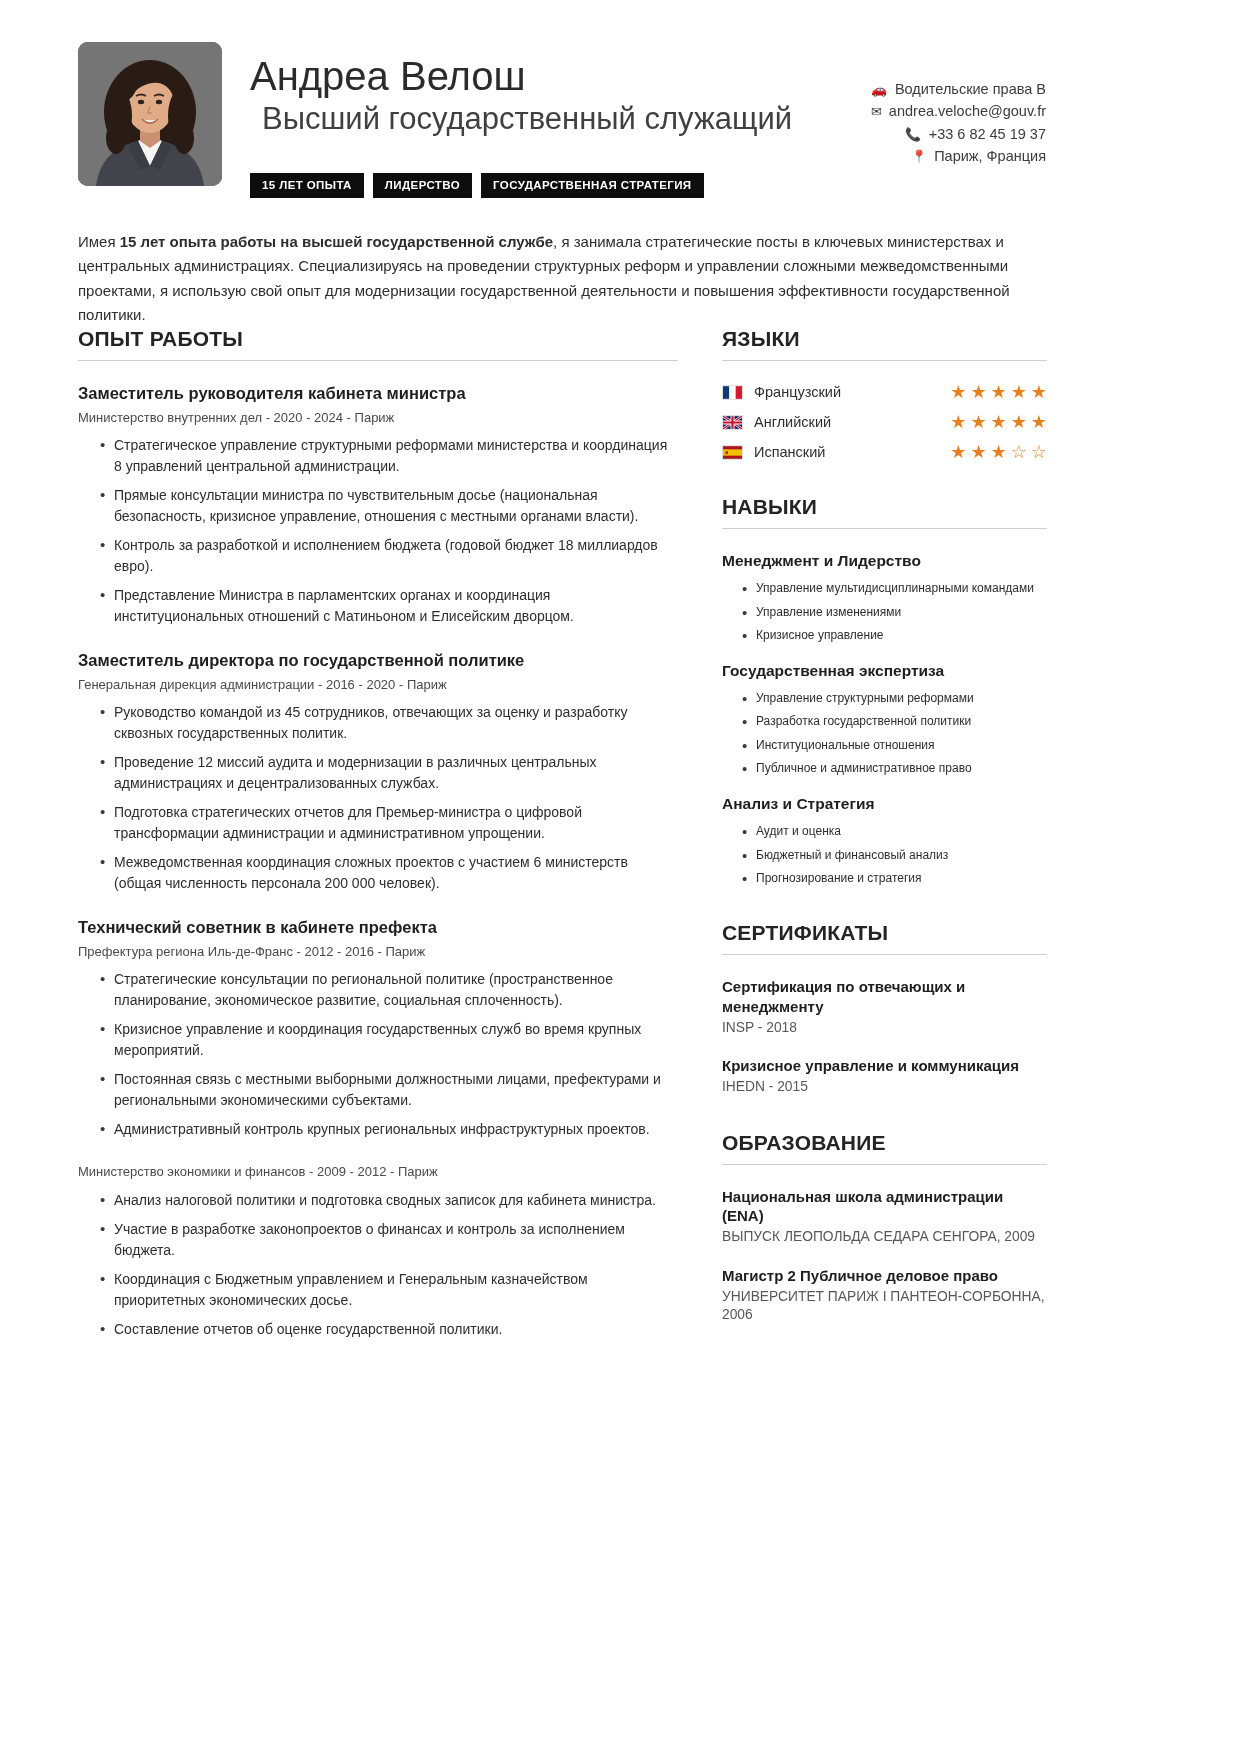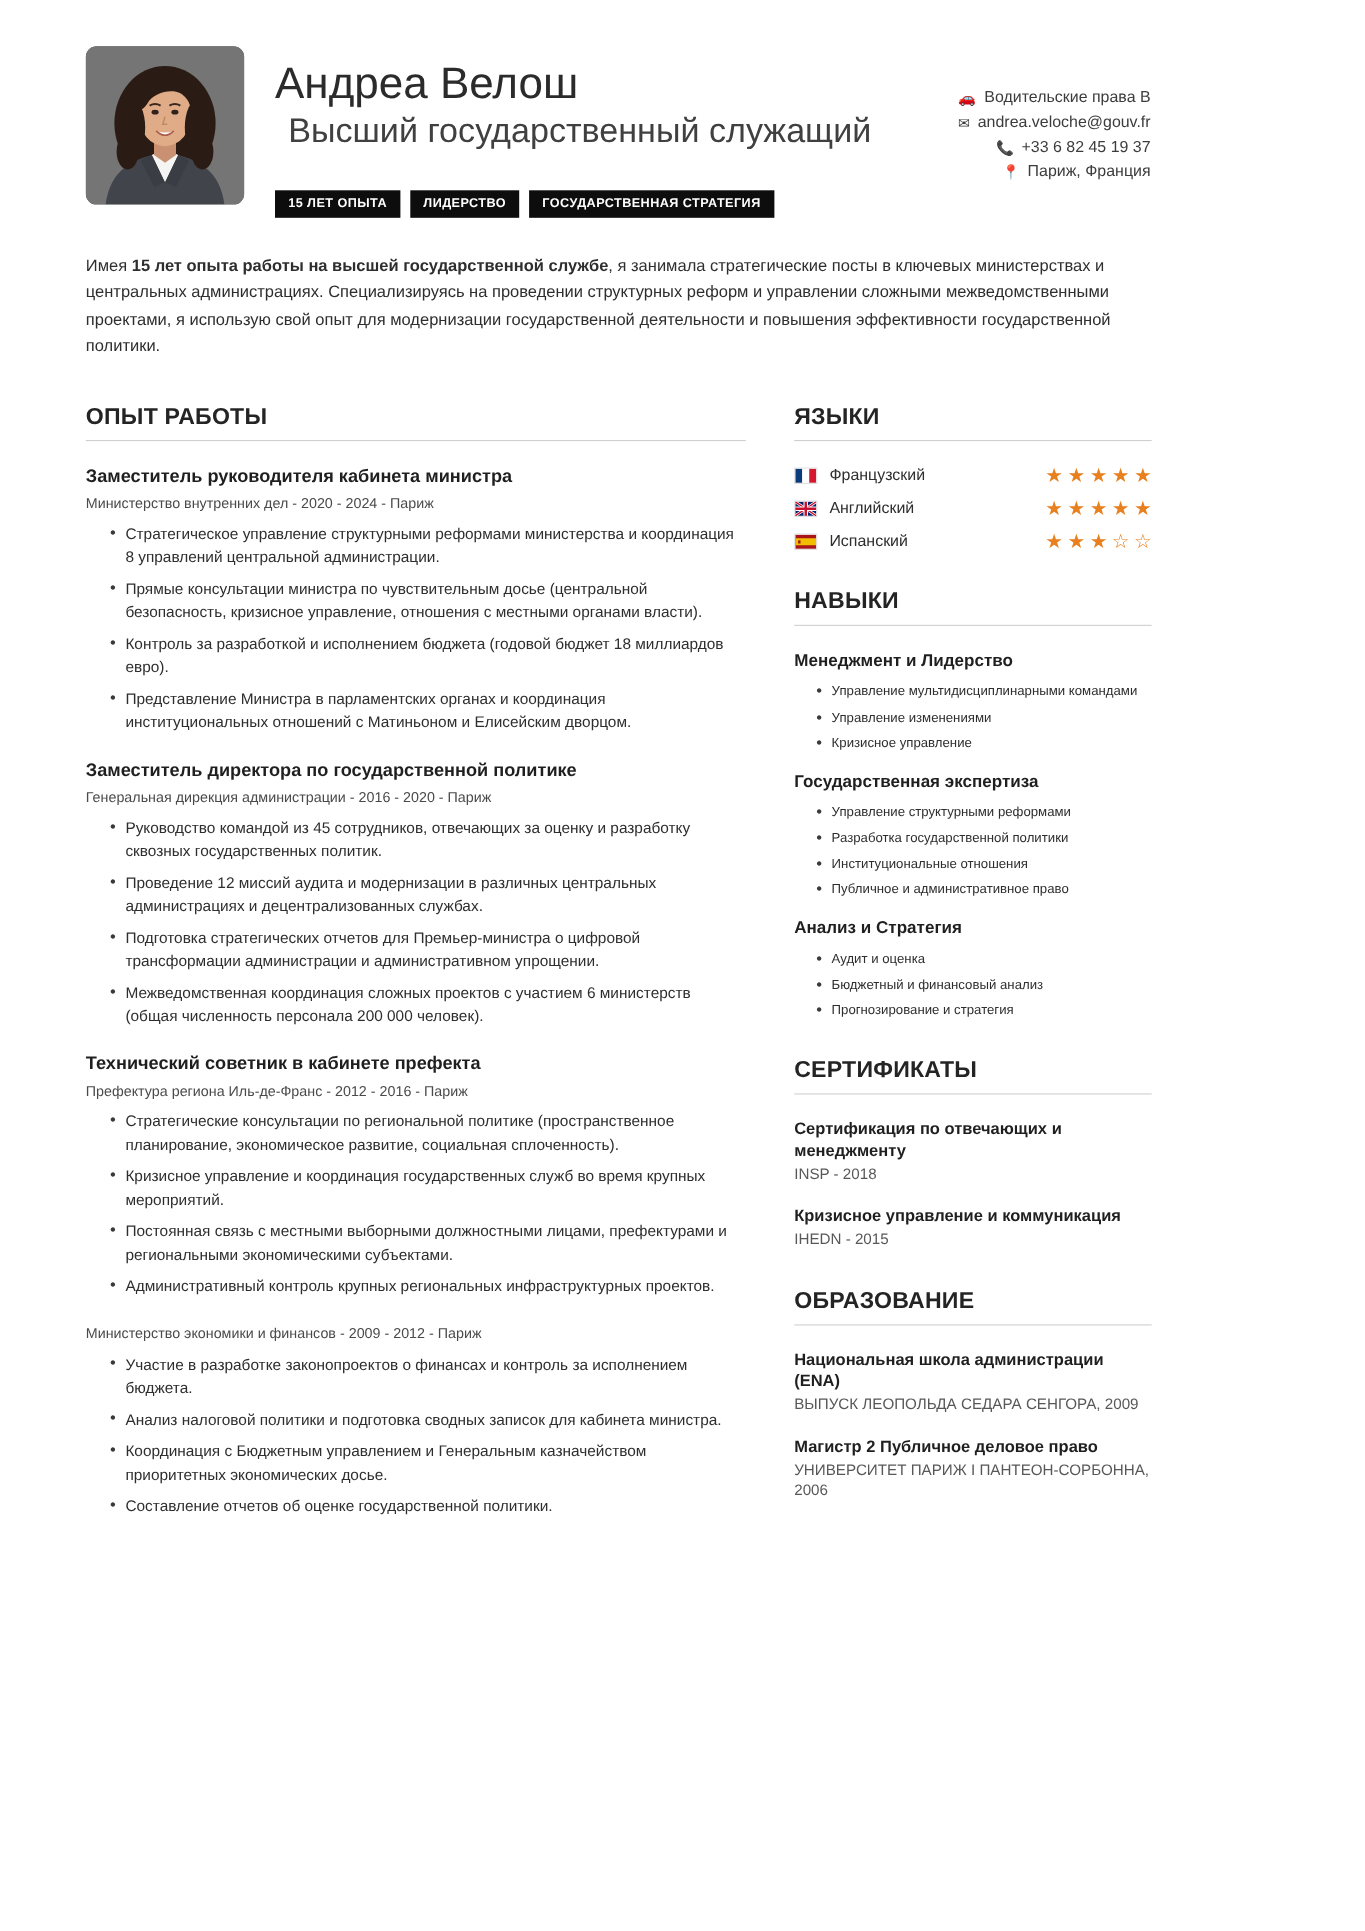--- a/index.html
+++ b/index.html
@@ -101,21 +101,20 @@
     line-height: 1.62;
     color: #2e2e2e;
     text-align: left;
     max-width: 1090px;
   }
   .summary b { font-weight: 700; }
 
   
   .columns {
     display: flex;
-    margin-top: 40px;
     gap: 44px;
     align-items: flex-start;
   }
   .col-left { width: 600px; flex: 0 0 600px; }
   .col-right { width: 325px; flex: 0 0 325px; }
 
   .sec-title {
     font-size: 21px;
     font-weight: 700;
     color: #242424;
@@ -323,21 +322,21 @@
 
     <div class="col-left">
       <div class="sec-title">ОПЫТ РАБОТЫ</div>
       <div class="sec-rule"></div>
 
       <div class="job">
         <div class="job-role">Заместитель руководителя кабинета министра</div>
         <div class="job-meta">Министерство внутренних дел - 2020 - 2024 - Париж</div>
         <ul class="bullets">
           <li>Стратегическое управление структурными реформами министерства и координация 8 управлений центральной администрации.</li>
-          <li>Прямые консультации министра по чувствительным досье (центральной безопасность, кризисное управление, отношения с местными органами власти).</li>
+          <li>Прямые консультации министра по чувствительным досье (национальная безопасность, кризисное управление, отношения с местными органами власти).</li>
           <li>Контроль за разработкой и исполнением бюджета (годовой бюджет 18 миллиардов евро).</li>
           <li>Представление Министра в парламентских органах и координация институциональных отношений с Матиньоном и Елисейским дворцом.</li>
         </ul>
       </div>
 
       <div class="job">
         <div class="job-role">Заместитель директора по государственной политике</div>
         <div class="job-meta">Генеральная дирекция администрации - 2016 - 2020 - Париж</div>
         <ul class="bullets">
           <li>Руководство командой из 45 сотрудников, отвечающих за оценку и разработку сквозных государственных политик.</li>
@@ -354,22 +353,22 @@
           <li>Стратегические консультации по региональной политике (пространственное планирование, экономическое развитие, социальная сплоченность).</li>
           <li>Кризисное управление и координация государственных служб во время крупных мероприятий.</li>
           <li>Постоянная связь с местными выборными должностными лицами, префектурами и региональными экономическими субъектами.</li>
           <li>Административный контроль крупных региональных инфраструктурных проектов.</li>
         </ul>
       </div>
 
       <div class="job">
         <div class="job-meta">Министерство экономики и финансов - 2009 - 2012 - Париж</div>
         <ul class="bullets">
+          <li>Анализ налоговой политики и подготовка сводных записок для кабинета министра.</li>
           <li>Участие в разработке законопроектов о финансах и контроль за исполнением бюджета.</li>
-          <li>Анализ налоговой политики и подготовка сводных записок для кабинета министра.</li>
           <li>Координация с Бюджетным управлением и Генеральным казначейством приоритетных экономических досье.</li>
           <li>Составление отчетов об оценке государственной политики.</li>
         </ul>
       </div>
     </div>
 
     <div class="col-right">
 
       <div class="sec-title">ЯЗЫКИ</div>
       <div class="sec-rule"></div>

